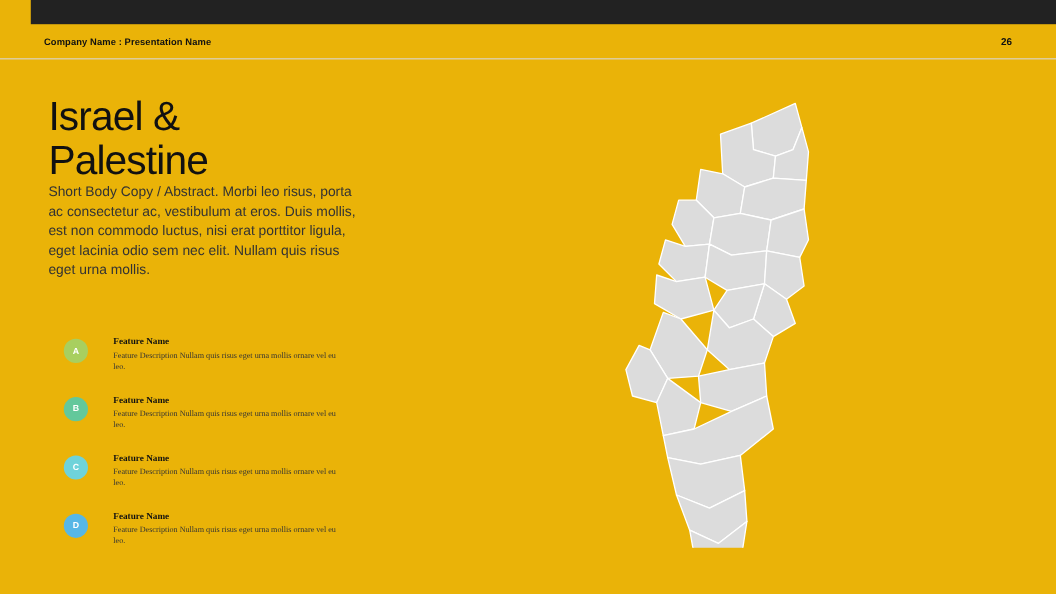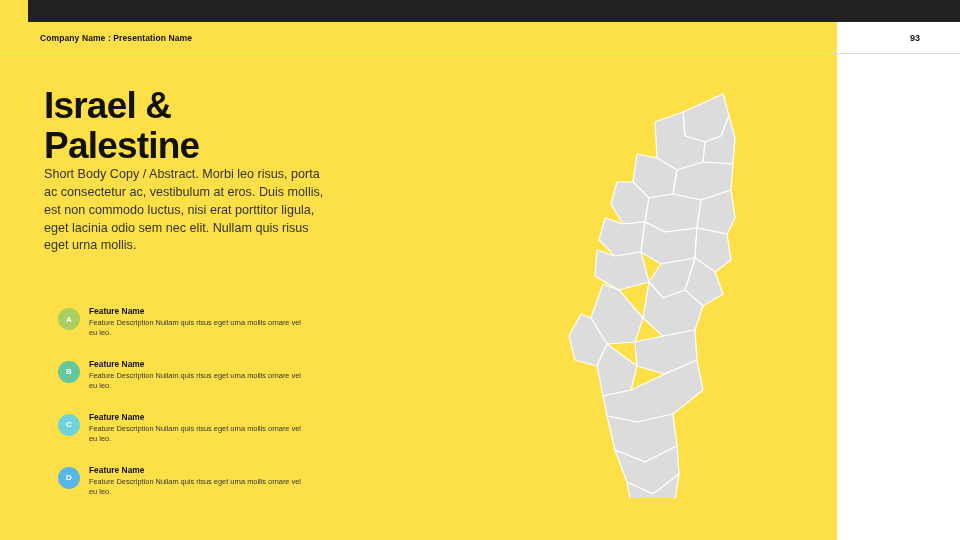--- a/index.html
+++ b/index.html
@@ -4,22 +4,22 @@
 <style>
   * { box-sizing: border-box; margin: 0; padding: 0; }
   html, body {
     width: 960px; height: 540px;
     background: #ffffff;
     font-family: "Liberation Sans", sans-serif;
     overflow: hidden;
   }
   .slide {
     position: relative;
-    width: 837px; height: 540px;
-    background: #fde047;
+    width: 960px; height: 540px;
+    background: #eab308;
   }
   
   .topbar {
     position: absolute;
     top: 0; left: 28px;
     width: 932px; height: 22px;
     background: #222222;
   }
   
   .header {
@@ -45,21 +45,21 @@
   }
 
   
   .content {
     position: absolute;
     top: 86px; left: 44px;
     width: 330px;
   }
   .title {
     font-size: 37px;
-    font-weight: bold;
+    font-weight: normal;
     line-height: 1.08;
     color: #111111;
     letter-spacing: -0.8px;
     max-width: 250px;
   }
   .body-copy {
     font-size: 12.6px;
     line-height: 1.42;
     color: #333333;
     max-width: 282px;
@@ -83,22 +83,23 @@
     border-radius: 50%;
     color: #ffffff;
     font-size: 8px;
     font-weight: bold;
     display: flex;
     align-items: center;
     justify-content: center;
     margin-top: 2px;
   }
   .feature-text {
-    margin-left: 9px;
+    margin-left: 23px;
     padding-top: 0px;
+    font-family: Liberation Serif, serif;
   }
   .feature-name {
     font-size: 8.4px;
     font-weight: bold;
     color: #111111;
     line-height: 1.3;
   }
   .feature-desc {
     font-size: 7.4px;
     color: #333333;
@@ -117,21 +118,21 @@
 </style>
 </head>
 <body>
 
 <div class="slide">
 
   <div class="topbar"></div>
 
   <div class="header">
     <div class="header-title">Company Name : Presentation Name</div>
-    <div class="header-page">93</div>
+    <div class="header-page">26</div>
   </div>
 
   <div class="content">
     <h1 class="title">Israel &amp; Palestine</h1>
     <p class="body-copy">Short Body Copy / Abstract.  Morbi leo risus, porta ac consectetur ac, vestibulum at eros. Duis mollis, est non commodo luctus, nisi erat porttitor ligula, eget lacinia odio sem nec elit. Nullam quis risus eget urna mollis.</p>
   </div>
 
   <div class="features">
 
     <div class="feature">

